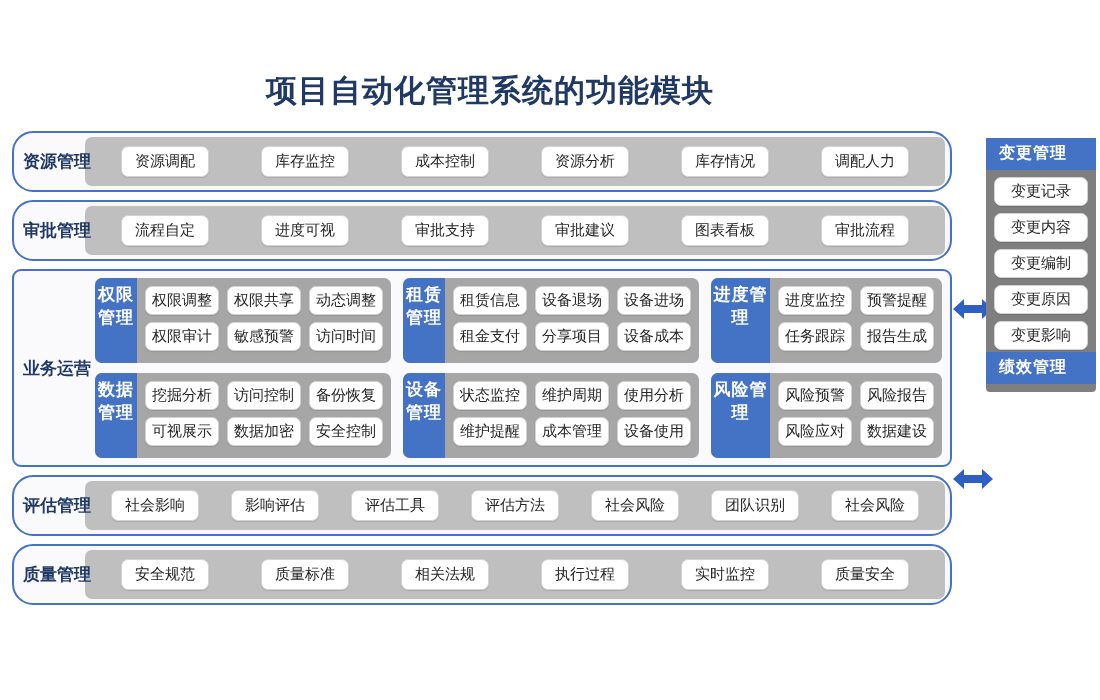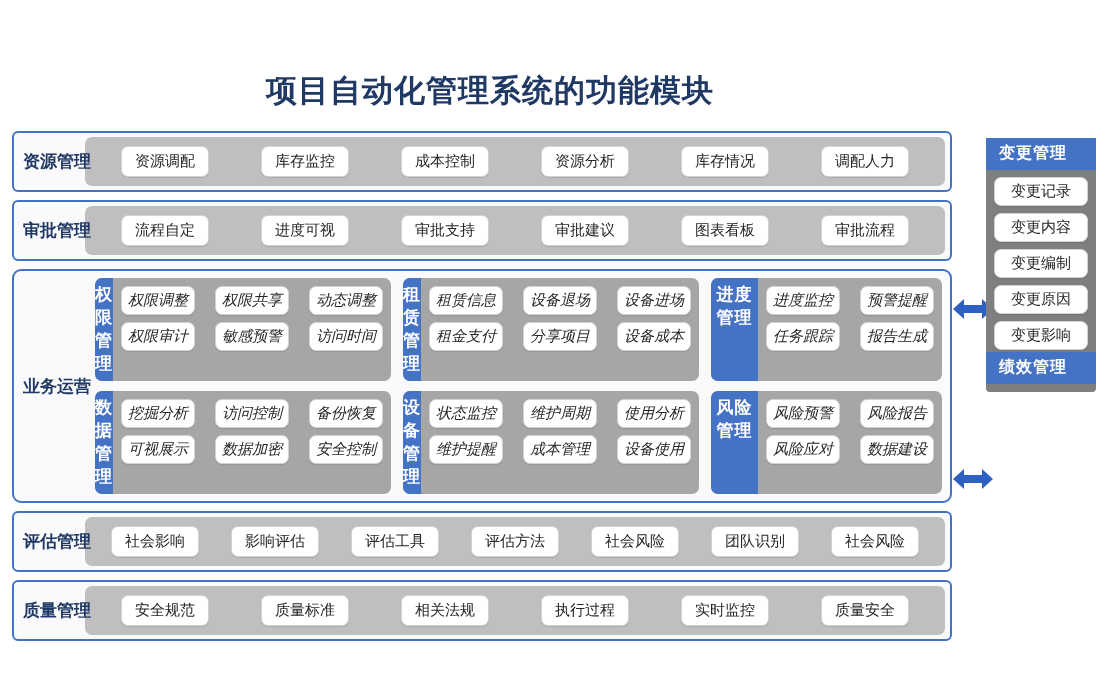--- a/index.html
+++ b/index.html
@@ -39,21 +39,21 @@
   .main-col {
     position: absolute;
     left: 12px;
     top: 131px;
     width: 940px;
   }
 
   .band {
     position: relative;
     border: 2px solid #4472c4;
-    border-radius: 6px;
+    border-radius: 21px;
     background: #fafafc;
     box-sizing: border-box;
     margin-bottom: 8px;
     display: flex;
     align-items: center;
     padding: 4px 5px 4px 6px;
   }
 
   .band-label {
     flex: 0 0 auto;
@@ -137,23 +137,22 @@
     letter-spacing: 1px;
   }
   .card-body {
     padding: 8px 8px 12px 8px;
     display: flex;
     flex-direction: column;
     gap: 7px;
   }
   .card-row {
     display: flex;
-    gap: 20px;
+    gap: 8px;
     justify-content: flex-end;
-    font-style: italic;
   }
   .card-row .pill {
     flex: 1 1 0;
     font-size: 15px;
     padding: 4px 6px;
   }
 
   
   .arrow {
     position: absolute;

